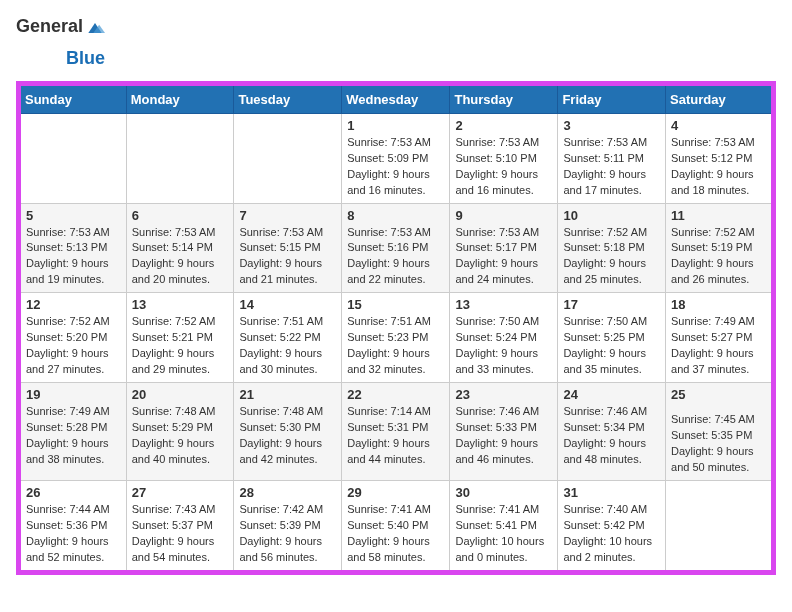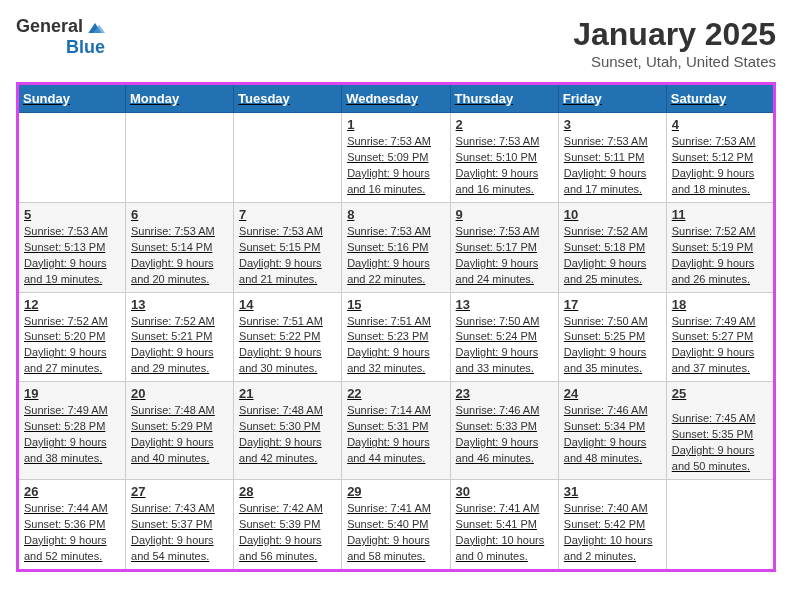--- a/index.html
+++ b/index.html
@@ -17,20 +17,21 @@
       margin-bottom: 12px;
     }
     .logo {
       display: flex;
       align-items: center;
     }
     .logo-text {
       display: flex;
       flex-direction: column;
       line-height: 1.1;
+      gap: 11px;
     }
     .logo-general {
       font-size: 18px;
       font-weight: bold;
       color: #333;
     }
     .logo-blue {
       font-size: 18px;
       font-weight: bold;
       color: #1a6eb5;
@@ -51,22 +52,21 @@
       font-weight: bold;
       color: #333;
     }
     .location-title {
       font-size: 15px;
       color: #555;
     }
     .calendar {
       width: 100%;
       border-collapse: collapse;
-      border: 3px solid #d946ef;
-      text-decoration: underline;
+      border: 5px solid #d946ef;
     }
     .calendar th {
       background: #2271b3;
       color: #fff;
       font-size: 13px;
       font-weight: bold;
       padding: 6px 4px;
       text-align: left;
       border: 1px solid #1a5a9a;
     }
@@ -110,24 +110,20 @@
       <span style="display:flex;align-items:center;">
         <span class="logo-general">General</span>
         <svg class="logo-icon" viewBox="0 0 24 24" fill="#2271b3">
           <polygon points="4,18 12,6 20,18" fill="#2271b3"></polygon>
           <polygon points="10,18 17,8 24,18" fill="#4a9ad4" opacity="0.7"></polygon>
         </svg>
       </span>
       <span class="logo-blue">Blue</span>
     </div>
   </div>
-  <div class="title-block">
-    <div class="month-title">January 2025</div>
-    <div class="location-title">Sunset, Utah, United States</div>
-  </div>
 </div>
 
 <table class="calendar">
   <thead>
     <tr id="weekday-header">
     <th>Sunday</th>
         <th>Monday</th>
         <th>Tuesday</th>
         <th>Wednesday</th>
         <th>Thursday</th>

